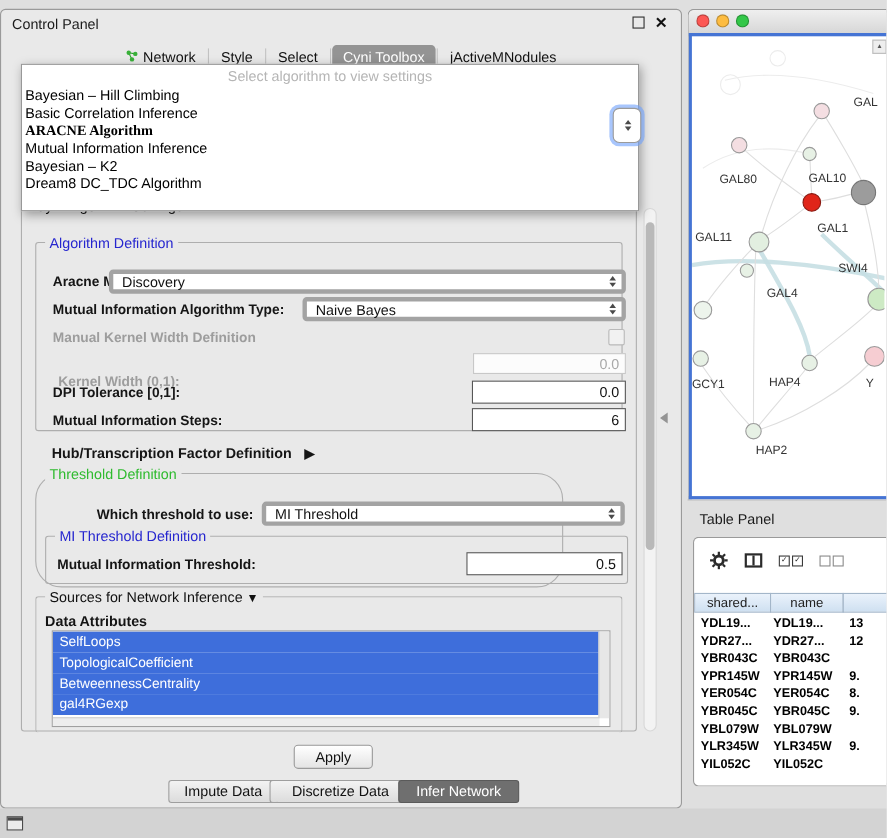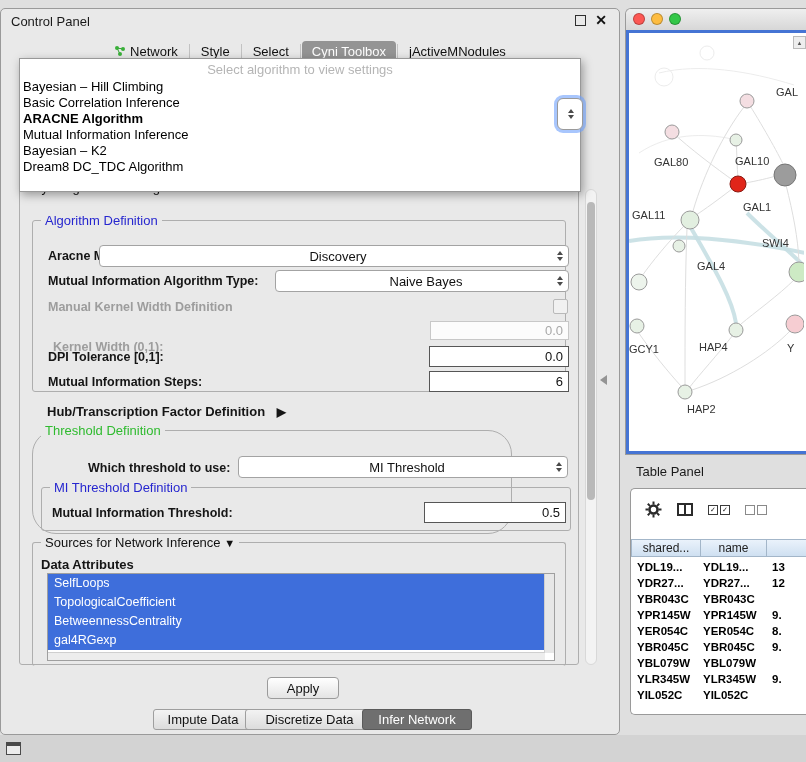--- a/index.html
+++ b/index.html
@@ -4,22 +4,22 @@
 <style>
   html,body{margin:0;padding:0;}
   body{
     width:806px;height:762px;position:relative;overflow:hidden;
     background:#dfdfdf;font-family:"Liberation Sans",sans-serif;color:#111;
     -webkit-font-smoothing:antialiased;
   }
   
   .lbl{position:absolute;font-size:12.5px;font-weight:bold;white-space:nowrap;color:#151515;}
   .lbl.disabled{color:#9d9d9d;}
-  .combo{position:absolute;background:#fff;border:1px solid #a3a3a3;border-radius:4px;
-    font-size:13px;display:flex;align-items:center;padding-left:8px;box-sizing:border-box;color:#111;justify-content:center;}
+  .combo{position:absolute;background:#fff;border:4px solid #a3a3a3;border-radius:4px;
+    font-size:13px;display:flex;align-items:center;padding-left:8px;box-sizing:border-box;color:#111;}
   .arrows{position:absolute;right:5px;top:50%;transform:translateY(-50%);display:flex;flex-direction:column;gap:2px;}
   .arr-up{width:0;height:0;border-left:3.5px solid transparent;border-right:3.5px solid transparent;border-bottom:4px solid #4a4a4a;}
   .arr-dn{width:0;height:0;border-left:3.5px solid transparent;border-right:3.5px solid transparent;border-top:4px solid #4a4a4a;}
   .field{position:absolute;background:#fff;border:1px solid #565656;font-size:13px;
     display:flex;align-items:center;justify-content:flex-end;padding:0 5px;box-sizing:border-box;}
   .field.disabled{border-color:#c8c8c8;color:#a9a9a9;background:#fcfcfc;}
   .group{position:absolute;border:1px solid #aeaeae;border-radius:3px;box-sizing:border-box;}
   .legend{position:absolute;top:-8px;left:8px;background:#e9e9e9;padding:0 4px;font-size:13px;white-space:nowrap;}
   
   #control-panel{position:absolute;left:0;top:8px;width:620px;height:727px;background:#e9e9e9;
@@ -31,21 +31,21 @@
   .cp-tabs{position:absolute;left:0;top:30px;width:100%;height:24px;display:flex;
     justify-content:center;align-items:center;font-size:13px;}
   .cp-tab{padding:3px 10px;display:flex;align-items:center;gap:4px;color:#111;border-radius:4px;}
   .cp-tab.selected{background:#949494;color:#fff;}
   .tab-sep{width:1px;height:14px;background:#c2c2c2;margin:0 1px;}
   
   #algo-popup{position:absolute;left:18px;top:49px;width:560px;background:#fff;
     border:1px solid #989898;box-shadow:2px 3px 9px rgba(0,0,0,.35);z-index:30;padding-bottom:16px;}
   .popup-placeholder{text-align:center;color:#b5b5b5;font-size:13px;padding:3px 0 2px;}
   .popup-item{font-size:13px;line-height:16px;padding:0 3px;color:#000;}
-  .popup-item.sel{font-weight:bold;}
+  .popup-item.sel{font-weight:bold;font-family:Liberation Serif, serif;}
   #combo-sliver{position:absolute;left:556px;top:89px;width:24px;height:30px;background:#fff;
     border:1px solid #9a9a9a;border-radius:6px;box-shadow:0 0 0 3px rgba(110,160,252,.6);z-index:35;}
   #combo-sliver .arrows{right:8px;}
   
   .cp-scroll{position:absolute;left:584px;top:180px;width:12px;height:476px;background:#f3f3f3;
     border:1px solid #d8d8d8;border-radius:7px;box-sizing:border-box;}
   .cp-thumb{position:absolute;left:1px;width:8px;top:12px;height:298px;background:#b9b9b9;border-radius:5px;}
   .splitter-arrow{position:absolute;left:599px;top:366px;width:0;height:0;
     border-top:5px solid transparent;border-bottom:5px solid transparent;border-right:7px solid #949494;}
   

